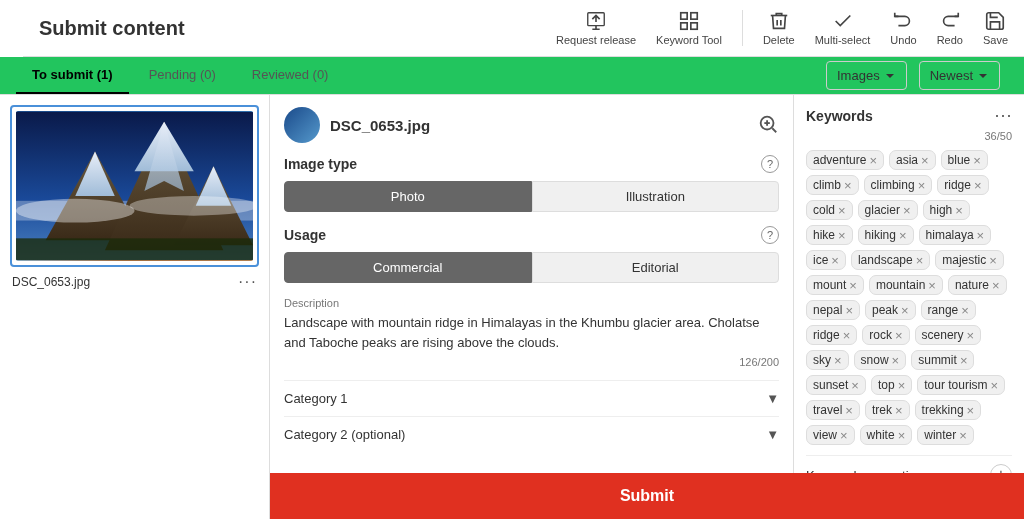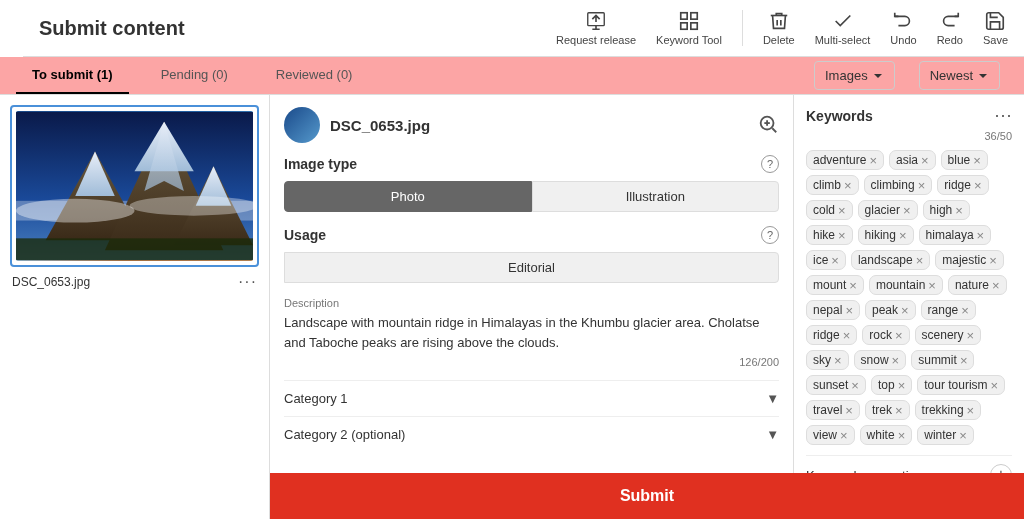--- a/index.html
+++ b/index.html
@@ -7,21 +7,21 @@
 
     
     .header { display: flex; align-items: center; padding: 10px 16px; border-bottom: 1px solid #ddd; background: #fff; margin-left: 23px; }
     .header-title { font-size: 20px; font-weight: bold; flex: 1; }
     .header-actions { display: flex; align-items: center; gap: 20px; }
     .header-action { display: flex; flex-direction: column; align-items: center; font-size: 11px; color: #444; cursor: pointer; gap: 2px; }
     .header-action svg { width: 22px; height: 22px; }
     .header-divider { width: 1px; height: 36px; background: #ddd; }
 
     
-    .tabs-row { display: flex; align-items: center; padding: 0 16px; border-bottom: 1px solid #ddd; background: #fca5a5; gap: 16px; }
+    .tabs-row { display: flex; align-items: center; padding: 0 16px; border-bottom: 1px solid #ddd; background: #22c55e; gap: 4px; }
     .tab { padding: 10px 16px; font-size: 13px; cursor: pointer; border-bottom: 2px solid transparent; color: #555; }
     .tab.active { border-bottom: 2px solid #000; font-weight: bold; color: #000; }
     .tab-spacer { flex: 1; }
     .filter-btn { display: flex; align-items: center; gap: 4px; padding: 6px 10px; border: 1px solid #ccc; border-radius: 4px; cursor: pointer; font-size: 13px; margin-right: 8px; }
     .filter-btn svg { width: 12px; height: 12px; }
 
     
     .main { display: flex; height: calc(520px - 96px); }
 
     
@@ -240,20 +240,21 @@
     <div class="toggle-group">
       <div class="toggle-btn active">Photo</div>
       <div class="toggle-btn">Illustration</div>
     </div>
 
     <div class="section-header">
       <span class="section-title">Usage</span>
       <div class="help-icon">?</div>
     </div>
     <div class="toggle-group">
+      <div class="toggle-btn active">Commercial</div>
       <div class="toggle-btn">Editorial</div>
     </div>
 
     <div class="description-label">Description</div>
     <div class="description-text" contenteditable="false" style="">Landscape with mountain ridge in Himalayas in the Khumbu glacier area. Cholatse and Taboche peaks are rising above the clouds.</div>
     <div class="description-count">126/200</div>
 
     <div class="dropdown-row">
       <span class="dropdown-label">Category 1</span>
       <span class="dropdown-arrow">▼</span>

